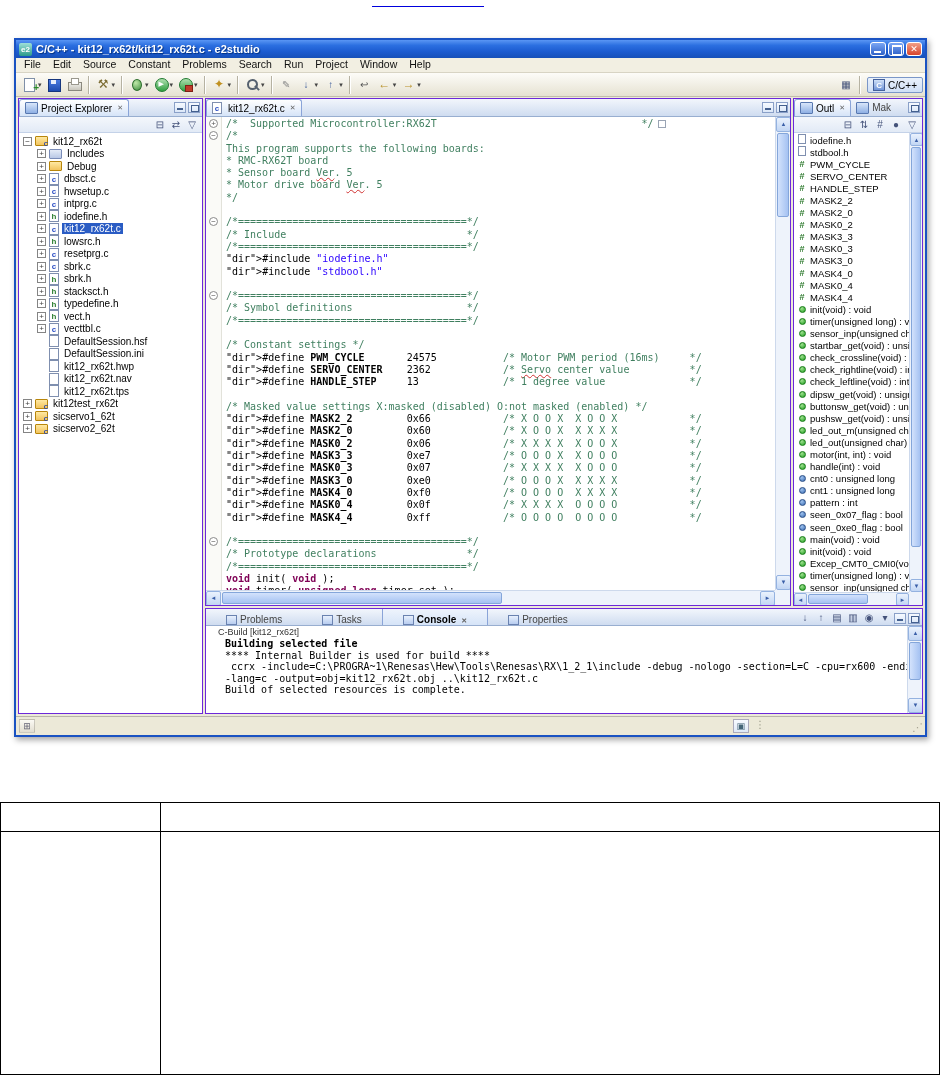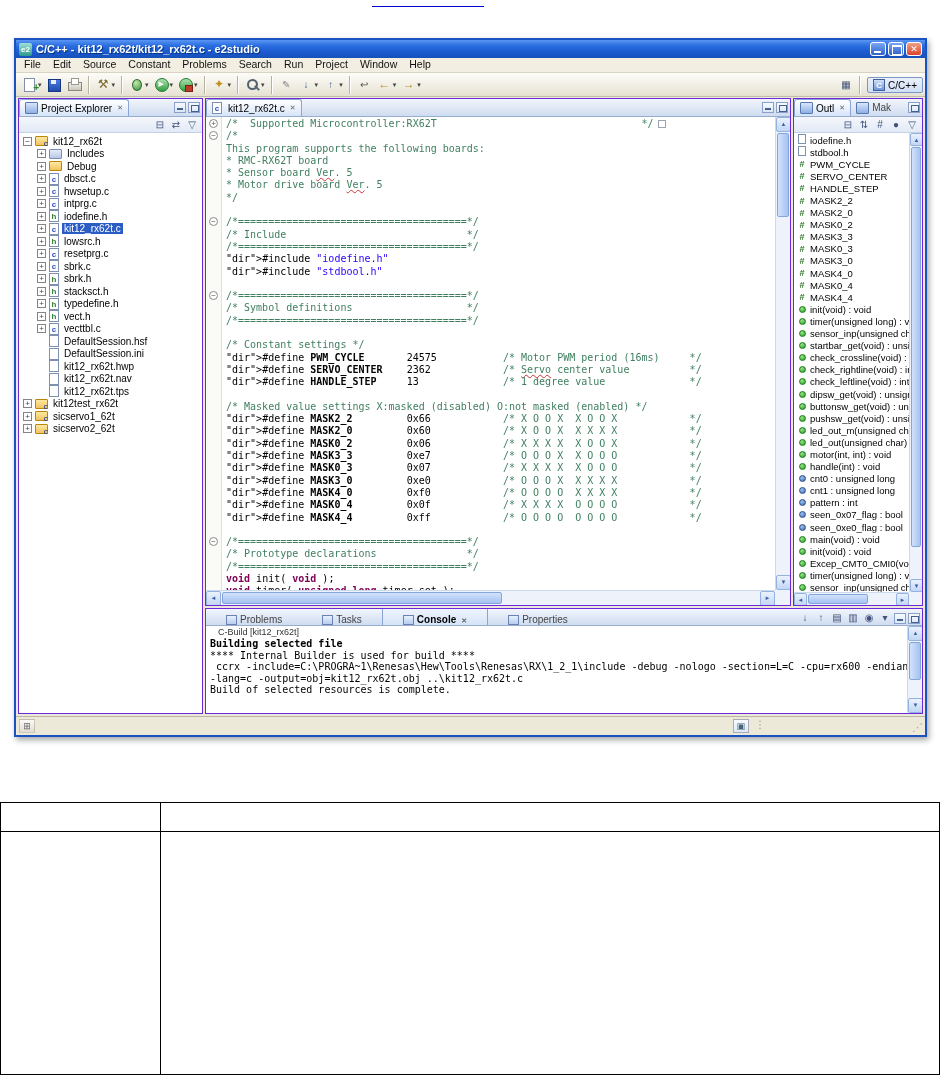--- a/index.html
+++ b/index.html
@@ -118,21 +118,21 @@
   #outline-hsb{left:0;right:13px;bottom:0;height:13px;}
 
   
   .ctabrow{height:17px;background:linear-gradient(#f2f6fc,#cfdcf0);border-bottom:1px solid #98aed0;display:flex;align-items:flex-end;position:relative;}
   .ctab{height:28px;display:flex;align-items:flex-end;gap:3px;padding:0 20px;font-size:10px;color:#444;}
   .ctab.active{background:linear-gradient(#fff,#d6e4f8);border:1px solid #8aa4d8;border-bottom:none;border-radius:3px 3px 0 0;color:#000;font-weight:bold;}
   .cticon{width:11px;height:10px;border:1px solid #6a82b0;background:linear-gradient(#e8f0fc,#b8cdf0);}
   .console-right{position:absolute;right:2px;top:2px;display:flex;align-items:center;gap:2px;}
   #console-body{position:absolute;left:0;right:15px;top:17px;bottom:0;background:#fff;overflow:hidden;}
   .console-header{font-size:9px;color:#333;padding:1px 12px;}
-  .conline{font-family:"DejaVu Sans Mono",monospace;font-size:10px;line-height:11.6px;white-space:pre;padding-left:4px;}
+  .conline{font-family:"DejaVu Sans Mono",monospace;font-size:10px;line-height:11.6px;white-space:pre;padding-left:19px;}
   .conline.bold{font-weight:bold;}
   #console-vsb{top:17px;bottom:0;right:0;width:15px;}
 
   
   #status-bar{position:absolute;left:0;top:676px;width:909px;height:19px;background:#ece9d8;border-top:1px solid #b8b4a8;}
   .fastview{position:absolute;left:3px;top:2px;width:16px;height:14px;border:1px solid #9a96887a;background:linear-gradient(#fbfaf4,#e2ded0);font-size:9px;line-height:13px;text-align:center;color:#667;}
   .tray-icon{position:absolute;right:176px;top:2px;width:16px;height:14px;border:1px solid #aab;background:linear-gradient(#f8fbff,#dde8f6);font-size:9px;line-height:13px;text-align:center;color:#467;}
   .trim-handle{position:absolute;right:160px;top:2px;color:#998;font-size:10px;}
   .grip{position:absolute;right:1px;bottom:1px;width:13px;height:13px;color:#a8a494;font-size:11px;line-height:13px;text-align:center;}
 

